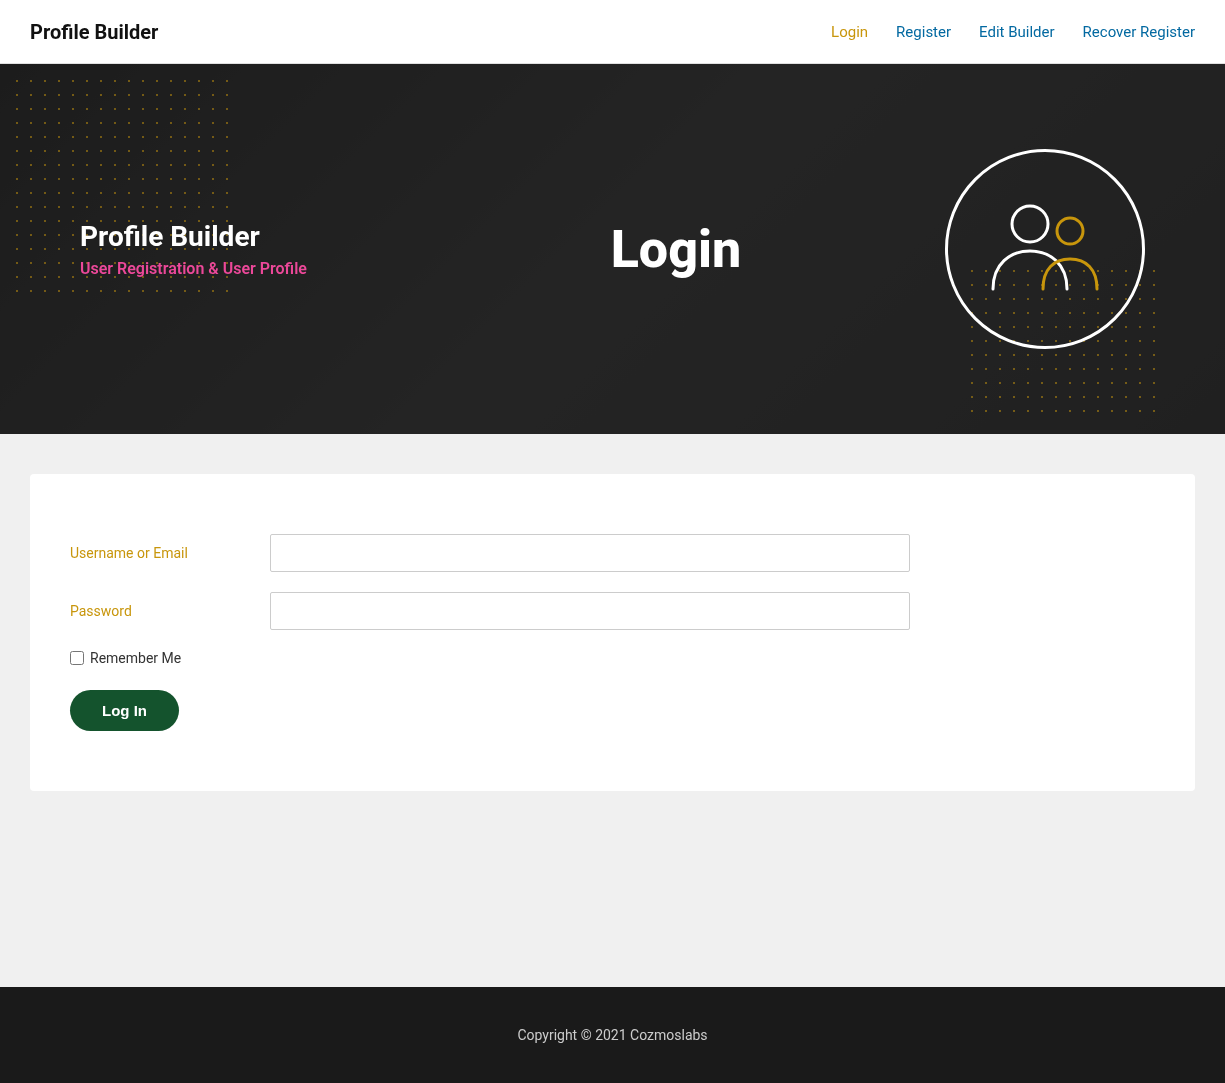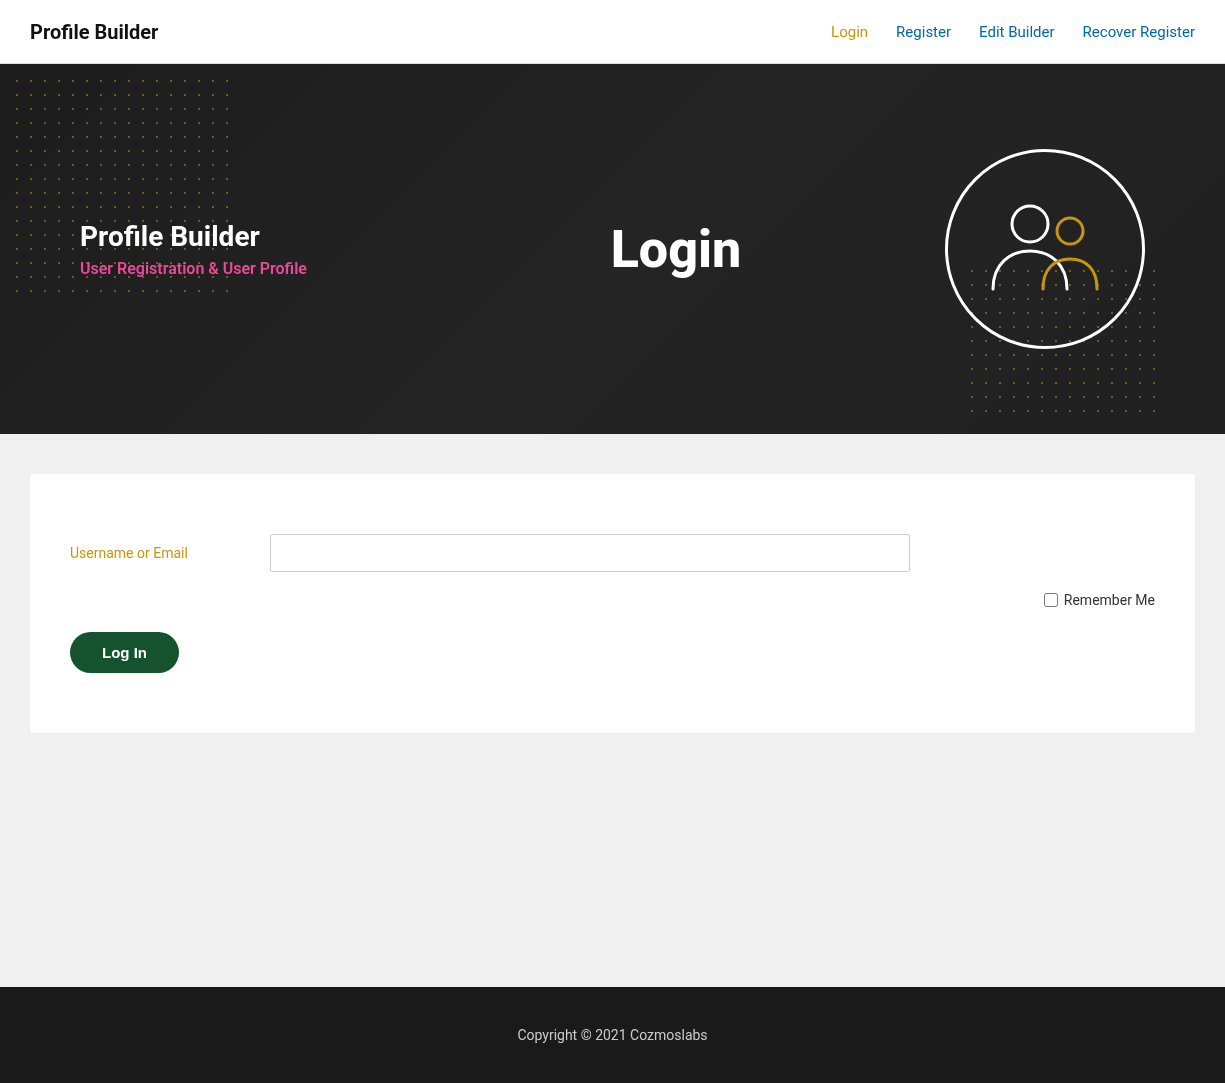--- a/index.html
+++ b/index.html
@@ -193,21 +193,20 @@
       font-size: 14px;
       color: #333;
       outline: none;
     }
 
     .remember-row {
       display: flex;
       align-items: center;
       margin-bottom: 24px;
       margin-left: 0;
-      justify-content: flex-end;
     }
 
     .remember-checkbox {
       width: 14px;
       height: 14px;
       margin-right: 6px;
       accent-color: #c8960c;
     }
 
     .remember-label {
@@ -303,20 +302,24 @@
   <div class="main-content">
     <div class="form-card">
 
       
       <div class="form-row">
         <label class="form-label">Username or Email</label>
         <input type="text" class="form-input" placeholder="" style="">
       </div>
 
       
+      <div class="form-row">
+        <label class="form-label">Password</label>
+        <input type="password" class="form-input" placeholder="" style="">
+      </div>
 
       
       <div class="remember-row">
         <input type="checkbox" class="remember-checkbox" id="rememberMe" style="">
         <label class="remember-label" for="rememberMe">Remember Me</label>
       </div>
 
       
       <button class="login-btn">Log In</button>
 

